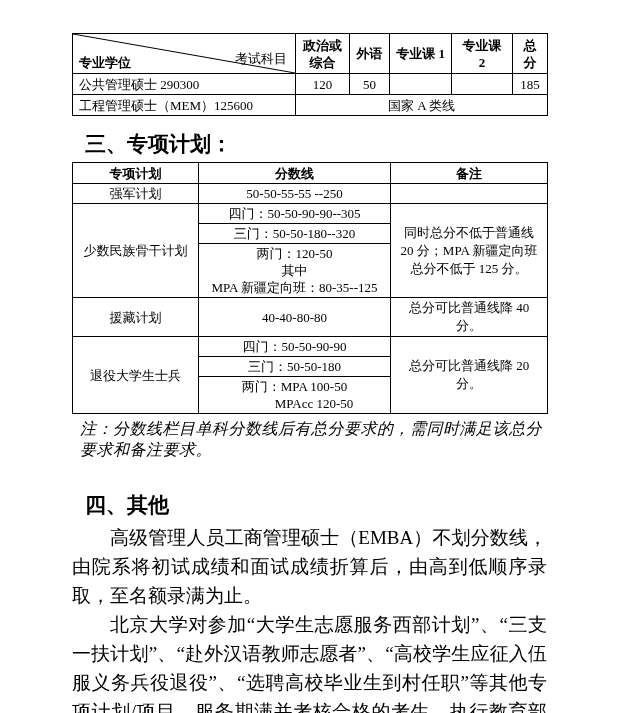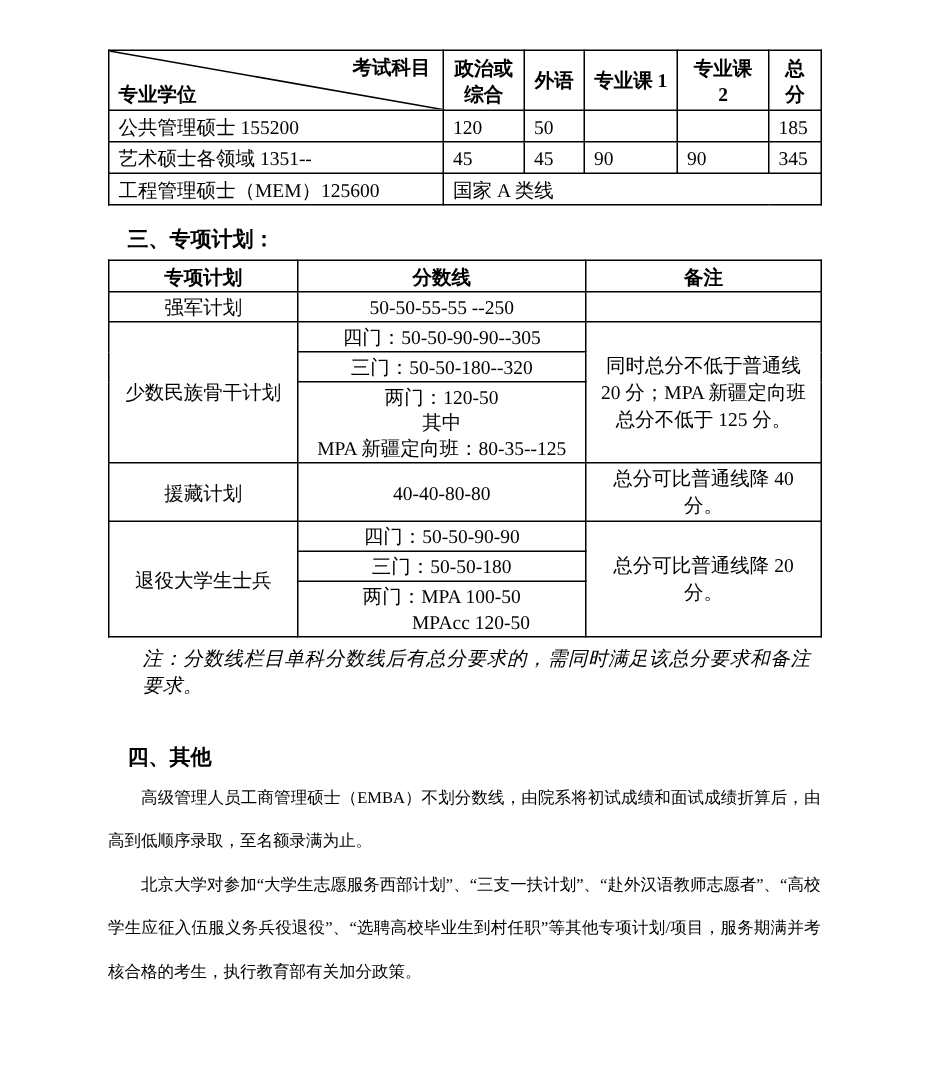--- a/index.html
+++ b/index.html
@@ -25,66 +25,66 @@
   }
   th, td {
     border: 1px solid #000;
     padding: 1px 6px;
     vertical-align: middle;
     line-height: 17px;
   }
   th { font-weight: bold; text-align: center; }
   .t1 td { height: 21px; }
   .t1 .left  { text-align: left; }
-  .t1 .center { text-align: left; }
+  .t1 .center { text-align: center; }
   .t1 thead th { height: 40px; }
   
   .diag {
     position: relative;
     padding: 0;
     text-align: left;
     overflow: hidden;
   }
   .diag svg.diag-line {
     position: absolute;
     top: 0; left: 0;
     width: 100%; height: 100%;
   }
   .diag .diag-top {
     position: absolute;
-    top: 2px; right: 8px;
-    font-weight: bold;
+    top: 16px; right: 8px;
+    font-weight: normal;
   }
   .diag .diag-bottom {
     position: absolute;
     bottom: 2px; left: 6px;
     font-weight: bold;
   }
   .t2 { margin-top: 3px; }
   .t2 td { text-align: center; }
   .t2 .score div { line-height: 17px; }
   .t2 thead th { height: 21px; }
   .t2 .plan, .t2 .remark { vertical-align: middle; }
   .t2 .remark { line-height: 18px; }
   .heading {
     font-weight: bold;
-    font-size: 14px;
+    font-size: 21px;
     margin-left: 13px;
   }
   .heading-3 { margin-top: 14px; margin-bottom: 4px; }
   .heading-4 { margin-top: 30px; }
   .note {
     font-style: italic;
-    font-size: 13px;
+    font-size: 16px;
     margin-top: 5px;
-    margin-left: 23px;
+    margin-left: 8px;
     letter-spacing: 0.5px;
   }
   .para {
-    font-size: 11px;
+    font-size: 19px;
     line-height: 29px;
     text-align: justify;
     text-indent: 2em;
   }
   #paragraphs { margin-top: 4px; }
 </style>
 </head>
 <body>
 
 <div class="page">
@@ -109,34 +109,26 @@
         </th>
         <th>政治或综合</th>
         <th>外语</th>
         <th>专业课 1</th>
         <th>专业课 2</th>
         <th>总分</th>
       </tr>
     </thead>
     <tbody id="t1-body">
         <tr>
-          <td class="left">公共管理硕士 155200</td>
+          <td class="left">公共管理硕士 290300</td>
           <td class="center">120</td>
           <td class="center">50</td>
           <td class="center"></td>
           <td class="center"></td>
           <td class="center">185</td>
-        </tr>
-        <tr>
-          <td class="left">艺术硕士各领域 1351--</td>
-          <td class="center">45</td>
-          <td class="center">45</td>
-          <td class="center">90</td>
-          <td class="center">90</td>
-          <td class="center">345</td>
         </tr>
         <tr>
           <td class="left">工程管理硕士（MEM）125600</td>
           <td class="center" colspan="5">国家 A 类线</td>
         </tr>
       </tbody>
   </table>
 
   <div class="heading heading-3">三、专项计划：</div>
 

